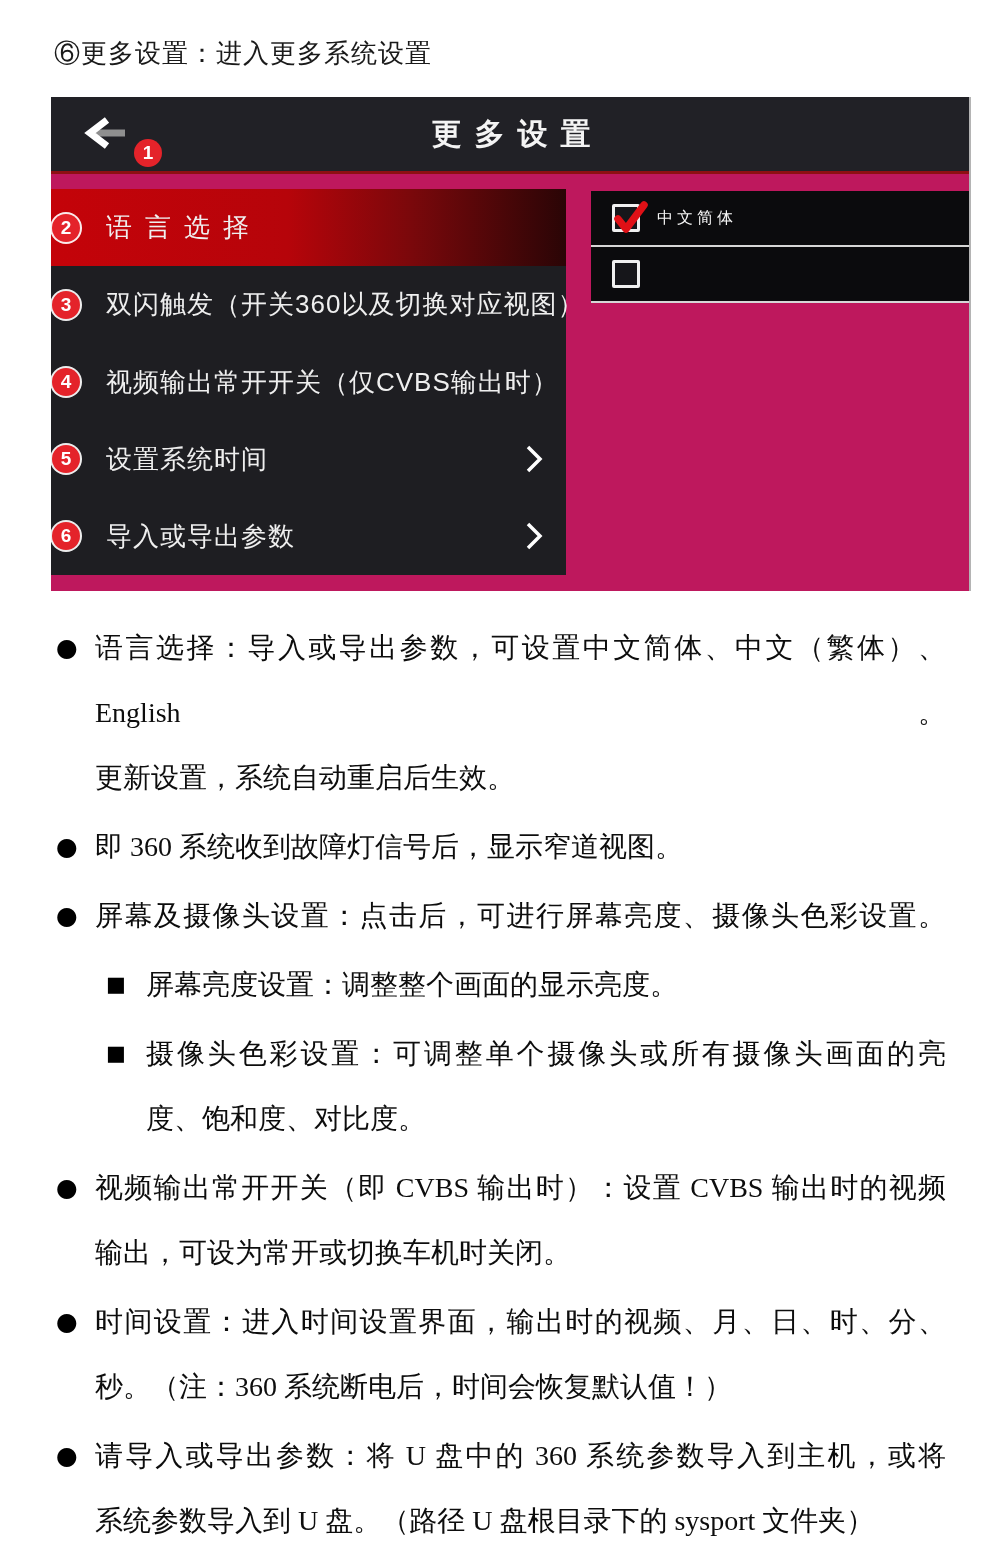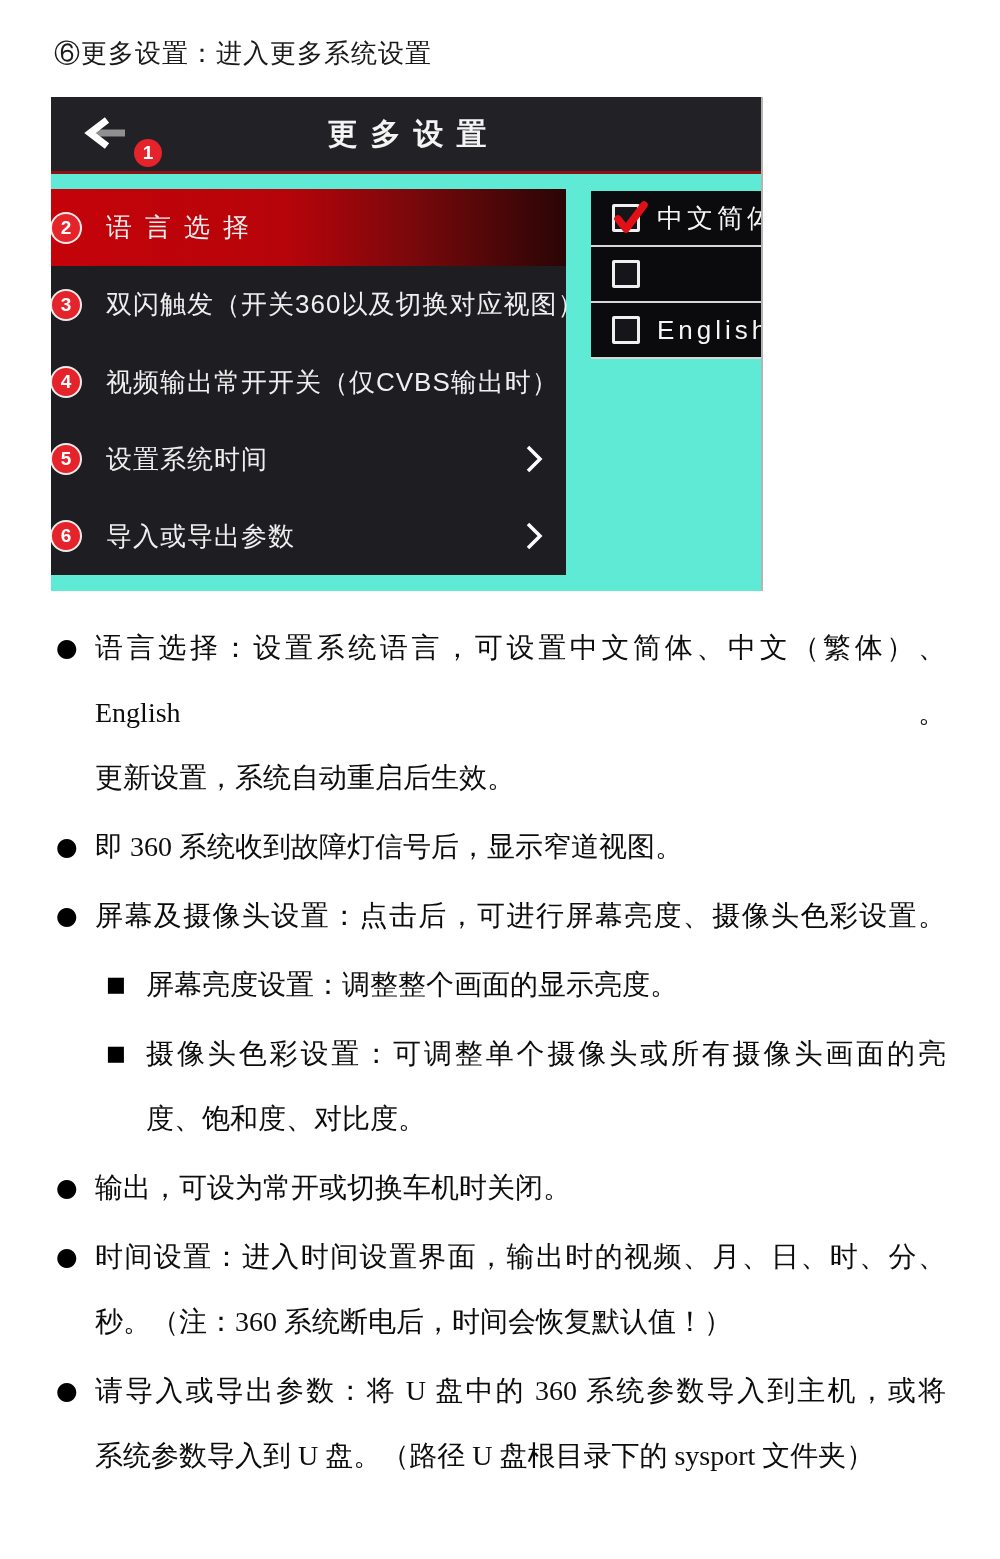--- a/index.html
+++ b/index.html
@@ -15,22 +15,22 @@
   
   .doc-heading {
     position: absolute; left: 54px; top: 36px;
     font-size: 26px; color: #1a1a1a; letter-spacing: 1px;
     white-space: nowrap;
   }
 
   
   .shot {
     position: absolute; left: 51px; top: 97px;
-    width: 712px; height: 494px;
-    background: #5eead4;
+    width: 920px; height: 494px;
+    background: #be185d;
     font-family: "Liberation Sans", "DejaVu Sans", sans-serif;
     overflow: hidden;
   }
   .shot::after { 
     content: ""; position: absolute; right: 0; top: 0; bottom: 0;
     width: 2px; background: #b4b4b4;
   }
   .shot-header {
     position: absolute; left: 0; top: 0; right: 0; height: 75px;
     background: #212126;
@@ -87,21 +87,21 @@
     border-bottom: 2px solid #d6d6d6;
     background: #0b0b0d; cursor: pointer;
   }
   .cbox {
     position: relative; width: 28px; height: 28px; margin-left: 21px;
     border: 3px solid #f0f0f0; border-radius: 2px; background: #16161a;
     flex: 0 0 auto;
   }
   .cbox svg { position: absolute; left: -4px; top: -8px; overflow: visible; }
   .lang-label {
-    margin-left: 17px; color: #f6f6f6; font-size: 26px; letter-spacing: 4px;
+    margin-left: 17px; color: #f6f6f6; font-size: 16px; letter-spacing: 4px;
     white-space: nowrap;
     text-align: center;
   }
 
   
   .bullets {
     position: absolute; left: 54px; top: 615px; width: 892px;
   }
   .bullet { position: relative; margin-bottom: 4px; }
   .bullet .marker {
@@ -173,32 +173,28 @@
         <span class="cbox">
           <svg width="36" height="36" viewBox="0 0 36 36">
             <path d="M7 20 L15 30 L33 6" fill="none" stroke="#e01016" stroke-width="7.5" stroke-linecap="round" stroke-linejoin="round"></path>
           </svg>
         </span>
         <span class="lang-label">中文简体</span>
       </div>
       <div class="lang-row">
         <span class="cbox"></span>
       </div>
-      <div class="lang-row">
-        <span class="cbox"></span>
-        <span class="lang-label">English</span>
-      </div>
     </div>
 </div>
 
 <div class="bullets" id="bullets">
     <div class="bullet lv1">
       <span class="marker">●</span>
       <div class="lines">
-        <div class="line full">语言选择：设置系统语言，可设置中文简体、中文（繁体）、English。</div>
+        <div class="line full">语言选择：导入或导出参数，可设置中文简体、中文（繁体）、English。</div>
         <div class="line">更新设置，系统自动重启后生效。</div>
       </div>
     </div>
     <div class="bullet lv1">
       <span class="marker">●</span>
       <div class="lines">
         <div class="line">即 360 系统收到故障灯信号后，显示窄道视图。</div>
       </div>
     </div>
     <div class="bullet lv1">
@@ -216,20 +212,21 @@
     <div class="bullet lv2">
       <span class="marker">■</span>
       <div class="lines">
         <div class="line full">摄像头色彩设置：可调整单个摄像头或所有摄像头画面的亮</div>
         <div class="line">度、饱和度、对比度。</div>
       </div>
     </div>
     <div class="bullet lv1">
       <span class="marker">●</span>
       <div class="lines">
+        <div class="line full">视频输出常开开关（即 CVBS 输出时）：设置 CVBS 输出时的视频</div>
         <div class="line">输出，可设为常开或切换车机时关闭。</div>
       </div>
     </div>
     <div class="bullet lv1">
       <span class="marker">●</span>
       <div class="lines">
         <div class="line full">时间设置：进入时间设置界面，输出时的视频、月、日、时、分、</div>
         <div class="line">秒。（注：360 系统断电后，时间会恢复默认值！）</div>
       </div>
     </div>

